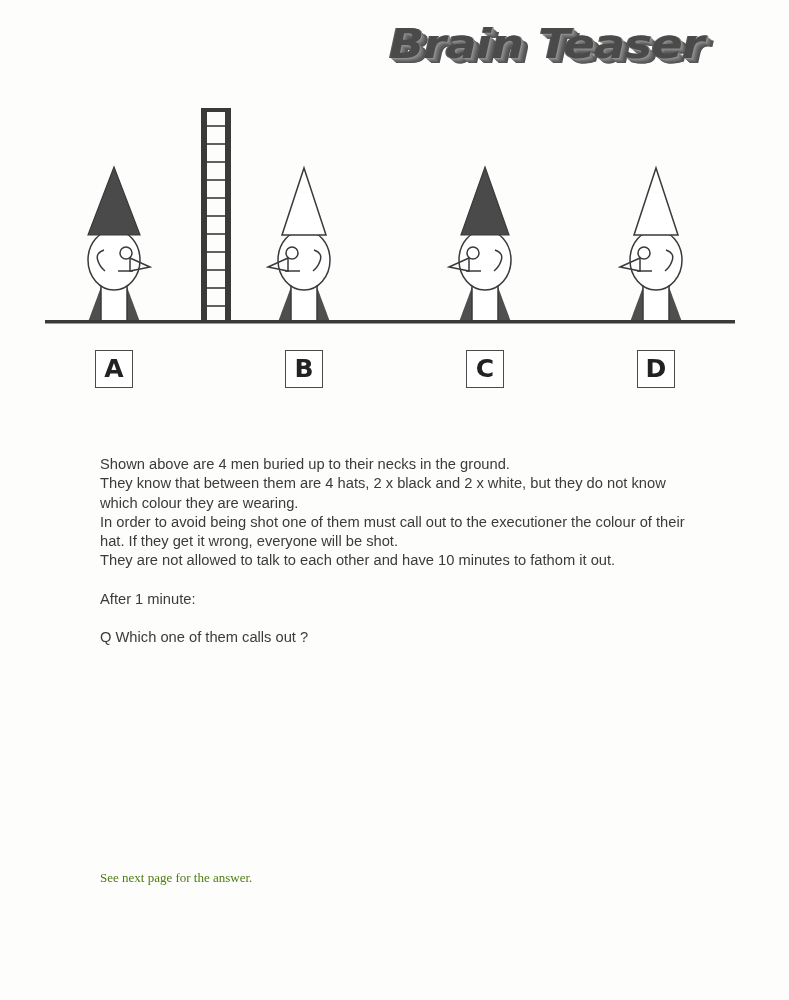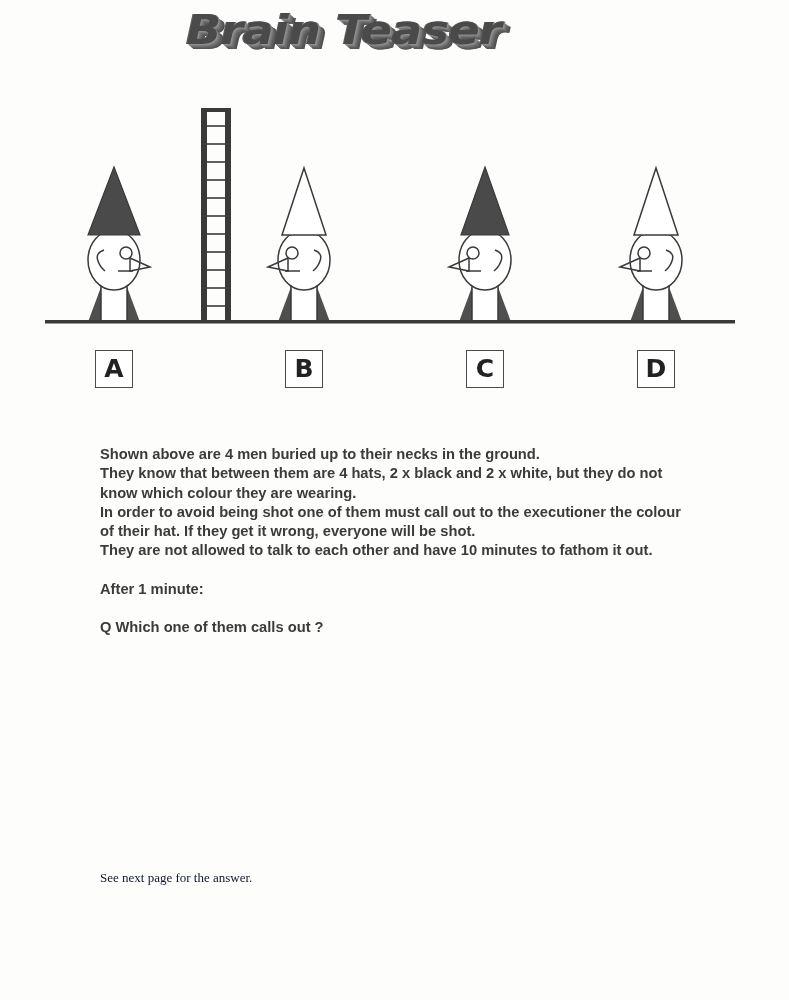--- a/index.html
+++ b/index.html
@@ -13,23 +13,23 @@
     height: 1000px;
     background: #fdfdfc;
     overflow: hidden;
     font-family: "Liberation Sans", sans-serif;
   }
 
   
   #title-wrap {
     position: absolute;
     left: 0;
-    top: 6px;
+    top: 20px;
     width: 687px;
-    text-align: center;
+    text-align: right;
   }
   #title {
     display: inline-block;
     font-family: "DejaVu Sans", sans-serif;
     font-size: 41px;
     font-weight: bold;
     font-style: italic;
     letter-spacing: -0.5px;
     color: #4a4a4a;
     transform: scaleX(1.12);
@@ -68,39 +68,38 @@
     font-family: "DejaVu Sans", sans-serif;
     font-size: 25px;
     font-weight: bold;
     color: #222222;
   }
 
   
   #body-text {
     position: absolute;
     left: 100px;
-    top: 445px;
+    top: 455px;
     width: 590px;
     font-family: "Liberation Sans", sans-serif;
     font-size: 14.7px;
     line-height: 19.3px;
     color: #3b3b3b;
-    font-weight: bold;
   }
   #body-text p { margin: 0; }
   #body-text .gap { height: 19px; }
 
   
   #footer-note {
     position: absolute;
     left: 100px;
     top: 870px;
     font-family: "Liberation Serif", serif;
     font-size: 13px;
-    color: #0f172a;
+    color: #4d7c0f;
   }
 </style>
 </head>
 <body>
 
 <div id="page">
 
   <div id="title-wrap">
     <span id="title">Brain Teaser</span>
   </div>

